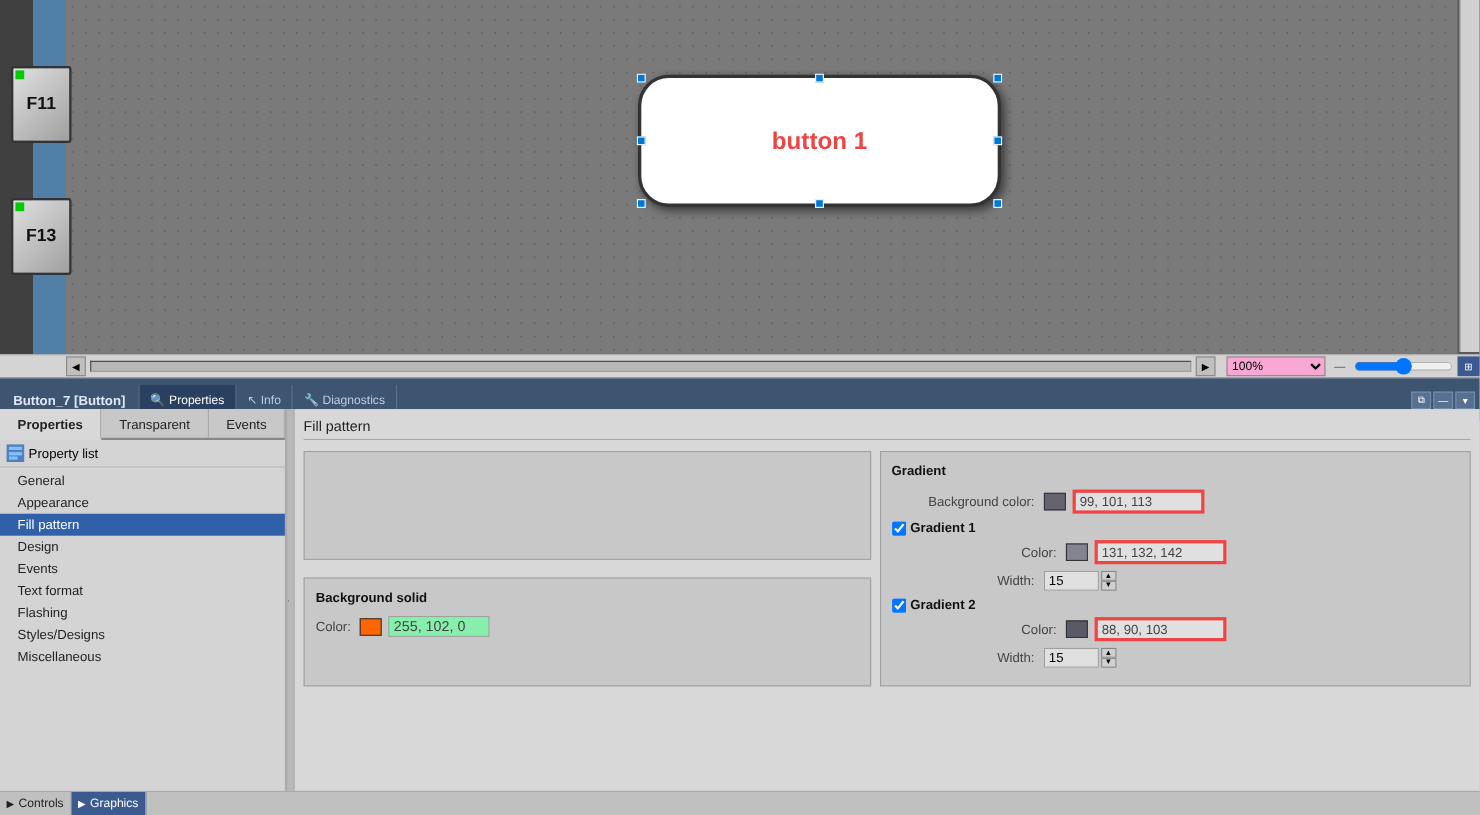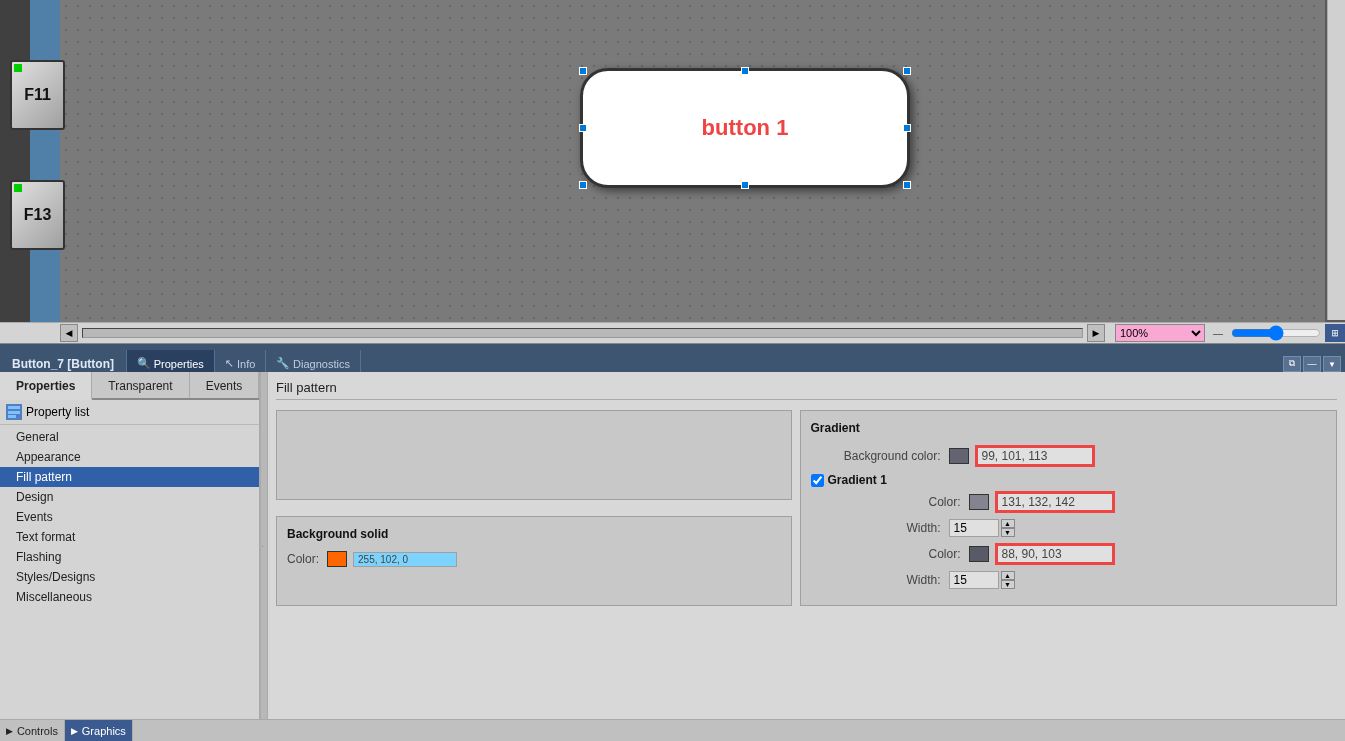--- a/index.html
+++ b/index.html
@@ -304,26 +304,26 @@
     }
 
     .color-row label { margin-right: 8px; color: #444; font-size: 12px; }
     .color-swatch {
       width: 20px; height: 16px;
       background: #ff6600;
       border: 1px solid #333;
       margin-right: 6px;
     }
     .color-value {
-      font-size: 10px;
+      font-size: 13px;
       color: #444;
-      background: #7dd3fc;
+      background: #86efac;
       border: 1px solid #a0a0a0;
       padding: 1px 4px;
-      width: 104px;
+      width: 92px;
     }
 
     
     .gradient-row {
       display: flex; align-items: center;
       margin-bottom: 6px;
     }
 
     .gradient-row label { width: 130px; text-align: right; font-size: 12px; color: #444; margin-right: 8px; }
     .gradient-swatch {
@@ -628,20 +628,24 @@
         </div>
         <div class="width-row">
           <label>Width:</label>
           <input type="text" class="width-input" value="15" style="">
           <div class="spin-btn">
             <button>▲</button>
             <button>▼</button>
           </div>
         </div>
 
+        <div class="gradient-check-row">
+          <input type="checkbox" checked="" style="">
+          <span>Gradient 2</span>
+        </div>
         <div class="gradient-row" style="margin-left:20px;">
           <label>Color:</label>
           <div class="gradient-swatch" style="background:#585a67;"></div>
           <span class="gradient-value">88, 90, 103</span>
         </div>
         <div class="width-row">
           <label>Width:</label>
           <input type="text" class="width-input" value="15" style="">
           <div class="spin-btn">
             <button>▲</button>

